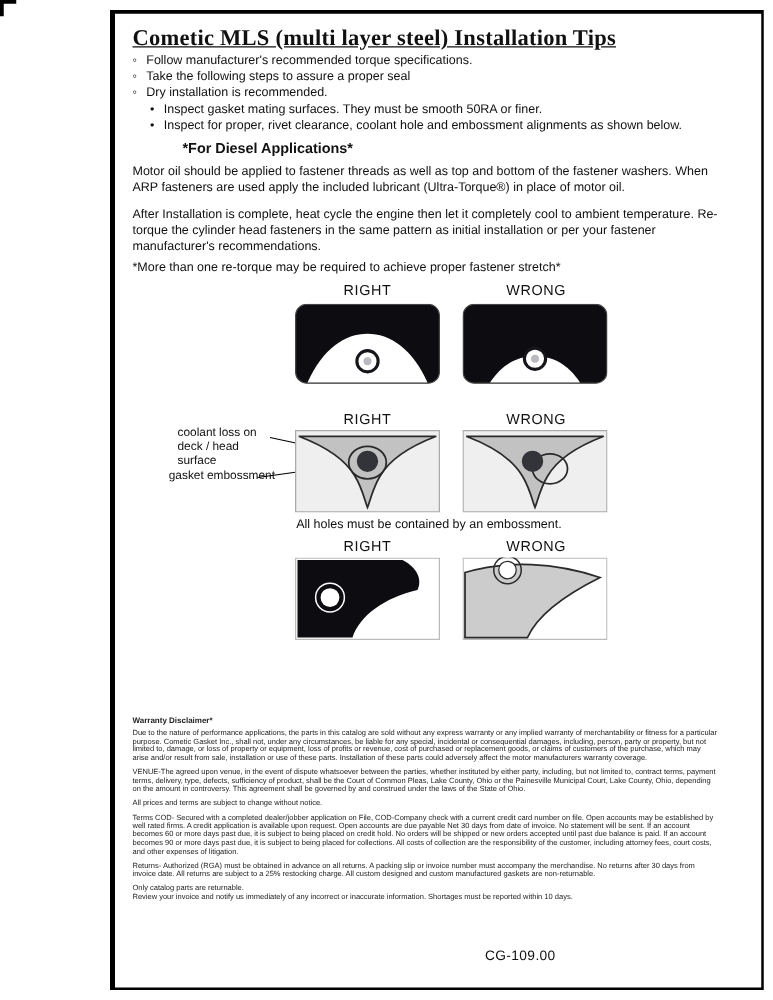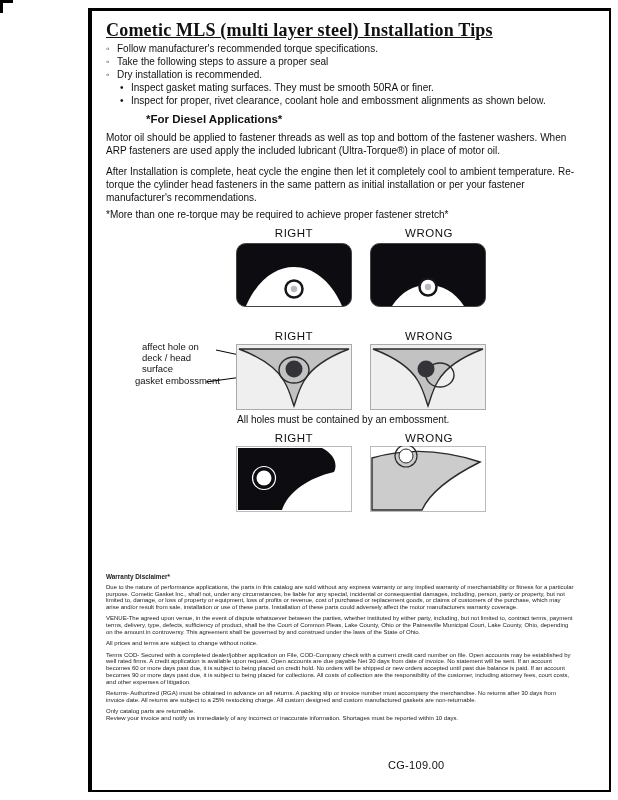--- a/index.html
+++ b/index.html
@@ -73,21 +73,21 @@
       <rect x="0.5" y="0.5" width="115" height="63" rx="9" fill="#0d0d11" stroke="#444" stroke-width="1"></rect>
       <path d="M22 63 C 32 48, 44 42, 58 42 C 72 42, 84 48, 94 63 Z" fill="#fff"></path>
       <circle cx="58" cy="44" r="8.5" fill="#fff" stroke="#15151a" stroke-width="2.5"></circle>
       <circle cx="58" cy="44" r="3.2" fill="#b9b9c0"></circle>
     </svg>
   </div>
 
   <div class="dlabel" style="left:236px;top:330px;">RIGHT</div>
   <div class="dlabel" style="left:370px;top:330px;width:118px;">WRONG</div>
 
-  <div class="ann" id="ann1">affect hole on deck / head surface</div>
+  <div class="ann" id="ann1">coolant loss on deck / head surface</div>
   <div class="ann" id="ann2">gasket embossment</div>
   <svg class="leads" viewBox="0 0 180 60">
     <line x1="98" y1="12" x2="168" y2="27" stroke="#000" stroke-width="1"></line>
     <line x1="88" y1="44" x2="160" y2="34" stroke="#000" stroke-width="1"></line>
   </svg>
 
   <div class="fig" style="left:236px;top:344px;">
     <svg viewBox="0 0 116 66">
       <rect x="0.5" y="0.5" width="115" height="65" fill="#efefef" stroke="#aaa"></rect>
       <path d="M3 5 H113 C 92 13, 76 23, 68 37 C 62 47, 60 57, 58 62 C 56 57, 54 47, 48 37 C 40 23, 24 13, 3 5 Z" fill="#c2c2c2" stroke="#2a2a2a" stroke-width="1.4"></path>

